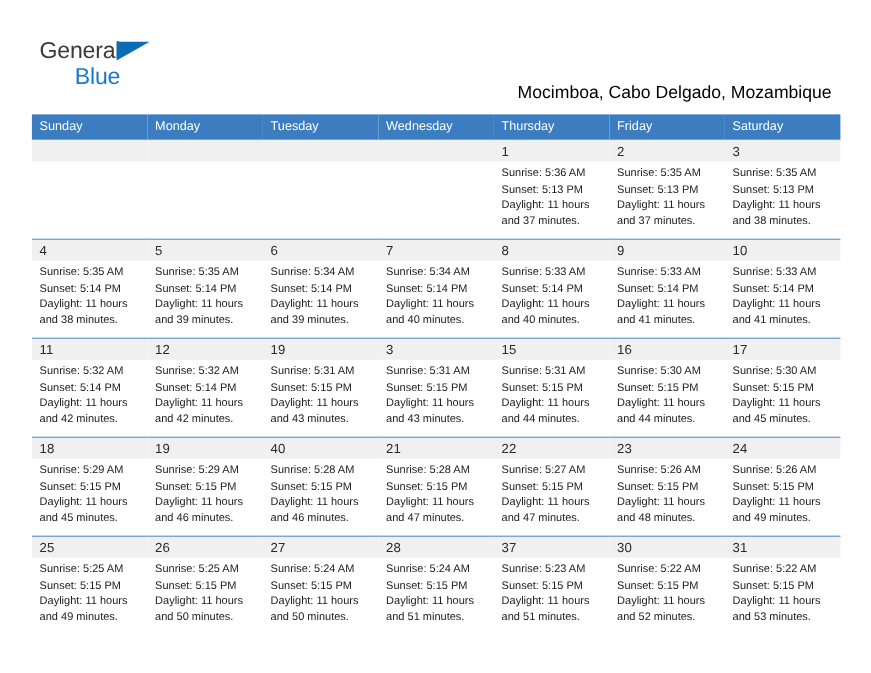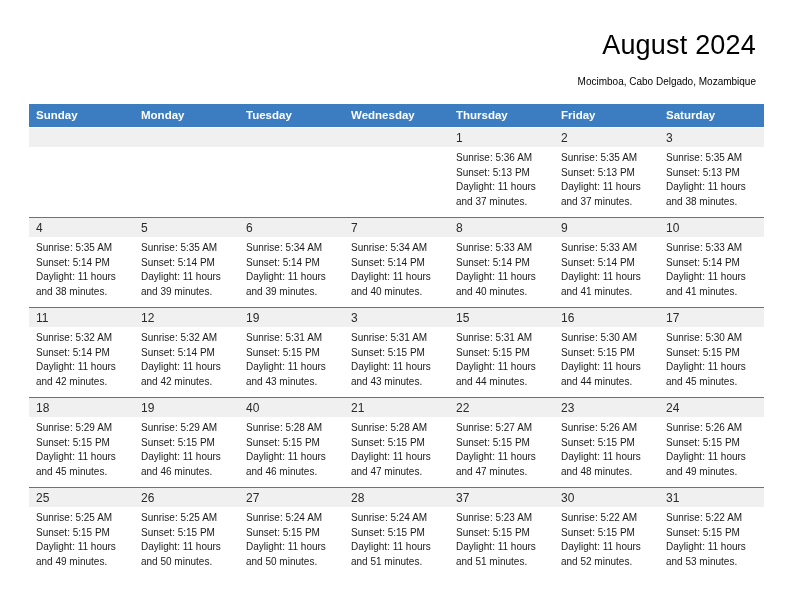--- a/index.html
+++ b/index.html
@@ -70,21 +70,21 @@
     top: 30px;
     font-size: 27px;
     color: #000;
     text-align: right;
     letter-spacing: 0.2px;
   }
   .subtitle {
     position: absolute;
     right: 36px;
     top: 76px;
-    font-size: 10px;
+    font-size: 16px;
     color: #000;
     text-align: right;
   }
 
   
   .calendar {
     position: absolute;
     left: 29px;
     top: 104px;
     width: 735px;
@@ -93,21 +93,21 @@
   table.cal {
     width: 735px;
     border-collapse: collapse;
     table-layout: fixed;
   }
 
   thead th {
     background: #3b7dc0;
     color: #ffffff;
     font-size: 11.5px;
-    font-weight: bold;
+    font-weight: normal;
     text-align: left;
     padding: 5px 0 6px 7px;
     height: 22px;
     border: none;
   }
 
   tbody td {
     width: 105px;
     height: 90px;
     vertical-align: top;
@@ -152,22 +152,28 @@
     white-space: normal;
   }
 </style>
 </head>
 <body>
 
 <div class="page">
 
   <div class="header">
 
-
-    <div class="title">August 2024</div>
+    <div class="brand">
+      <span class="brand-row1">
+        <span>General</span>
+        <span class="brand-tri"></span>
+      </span>
+      <span class="brand-row2">Blue</span>
+    </div>
+
     <div class="subtitle">Mocimboa, Cabo Delgado, Mozambique</div>
   </div>
 
   <div class="calendar">
     <table class="cal">
       <thead>
         <tr>
           <th>Sunday</th>
           <th>Monday</th>
           <th>Tuesday</th>

